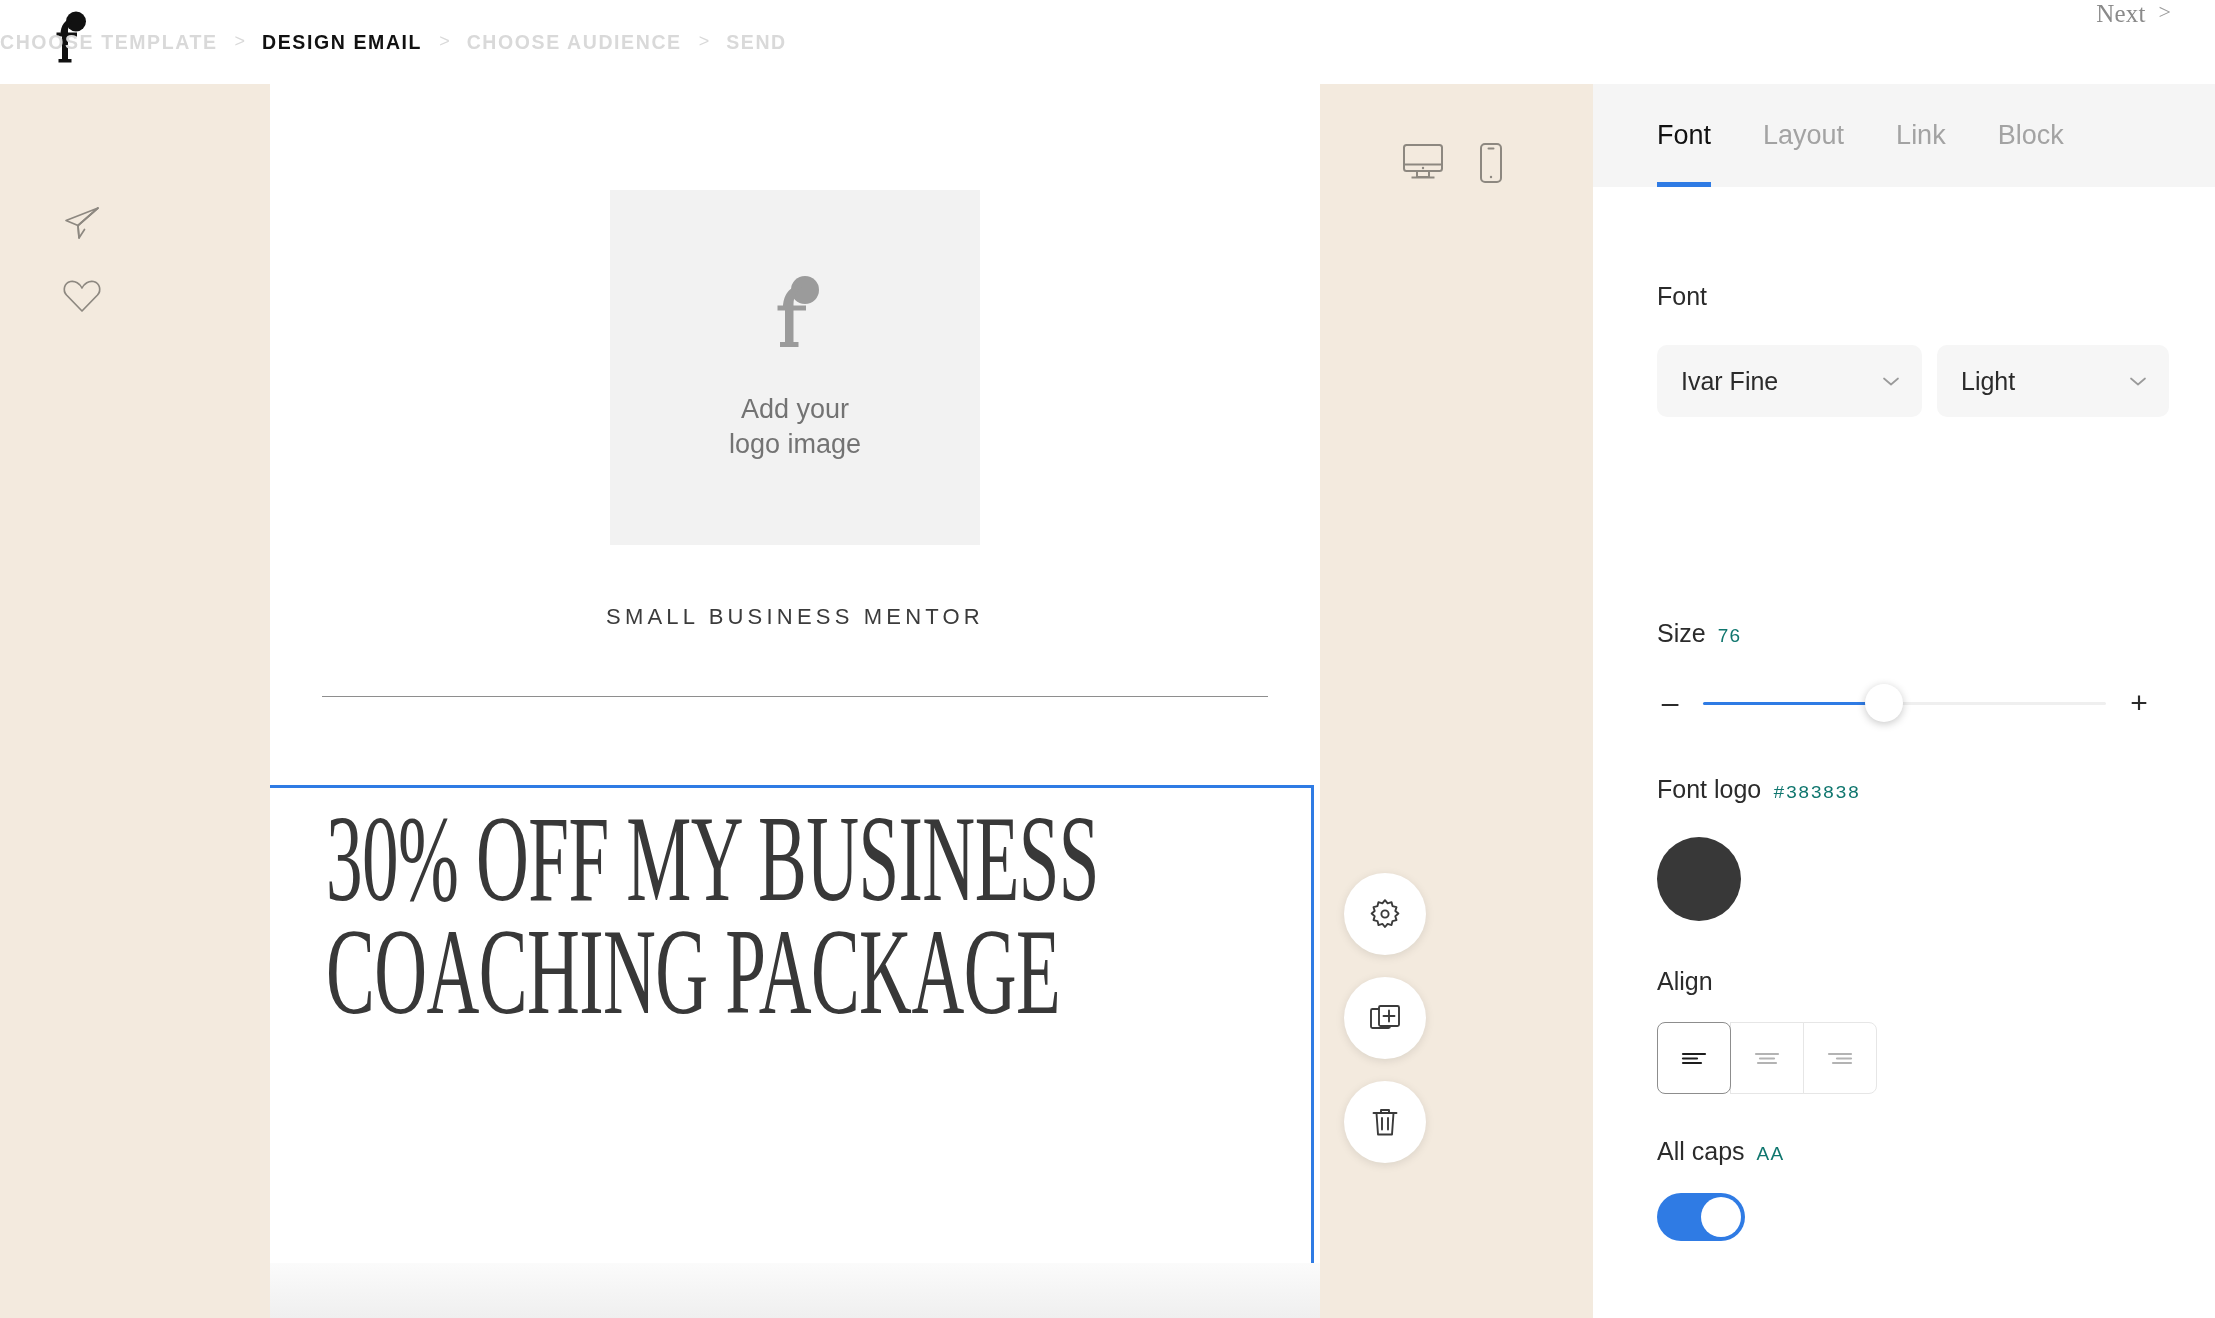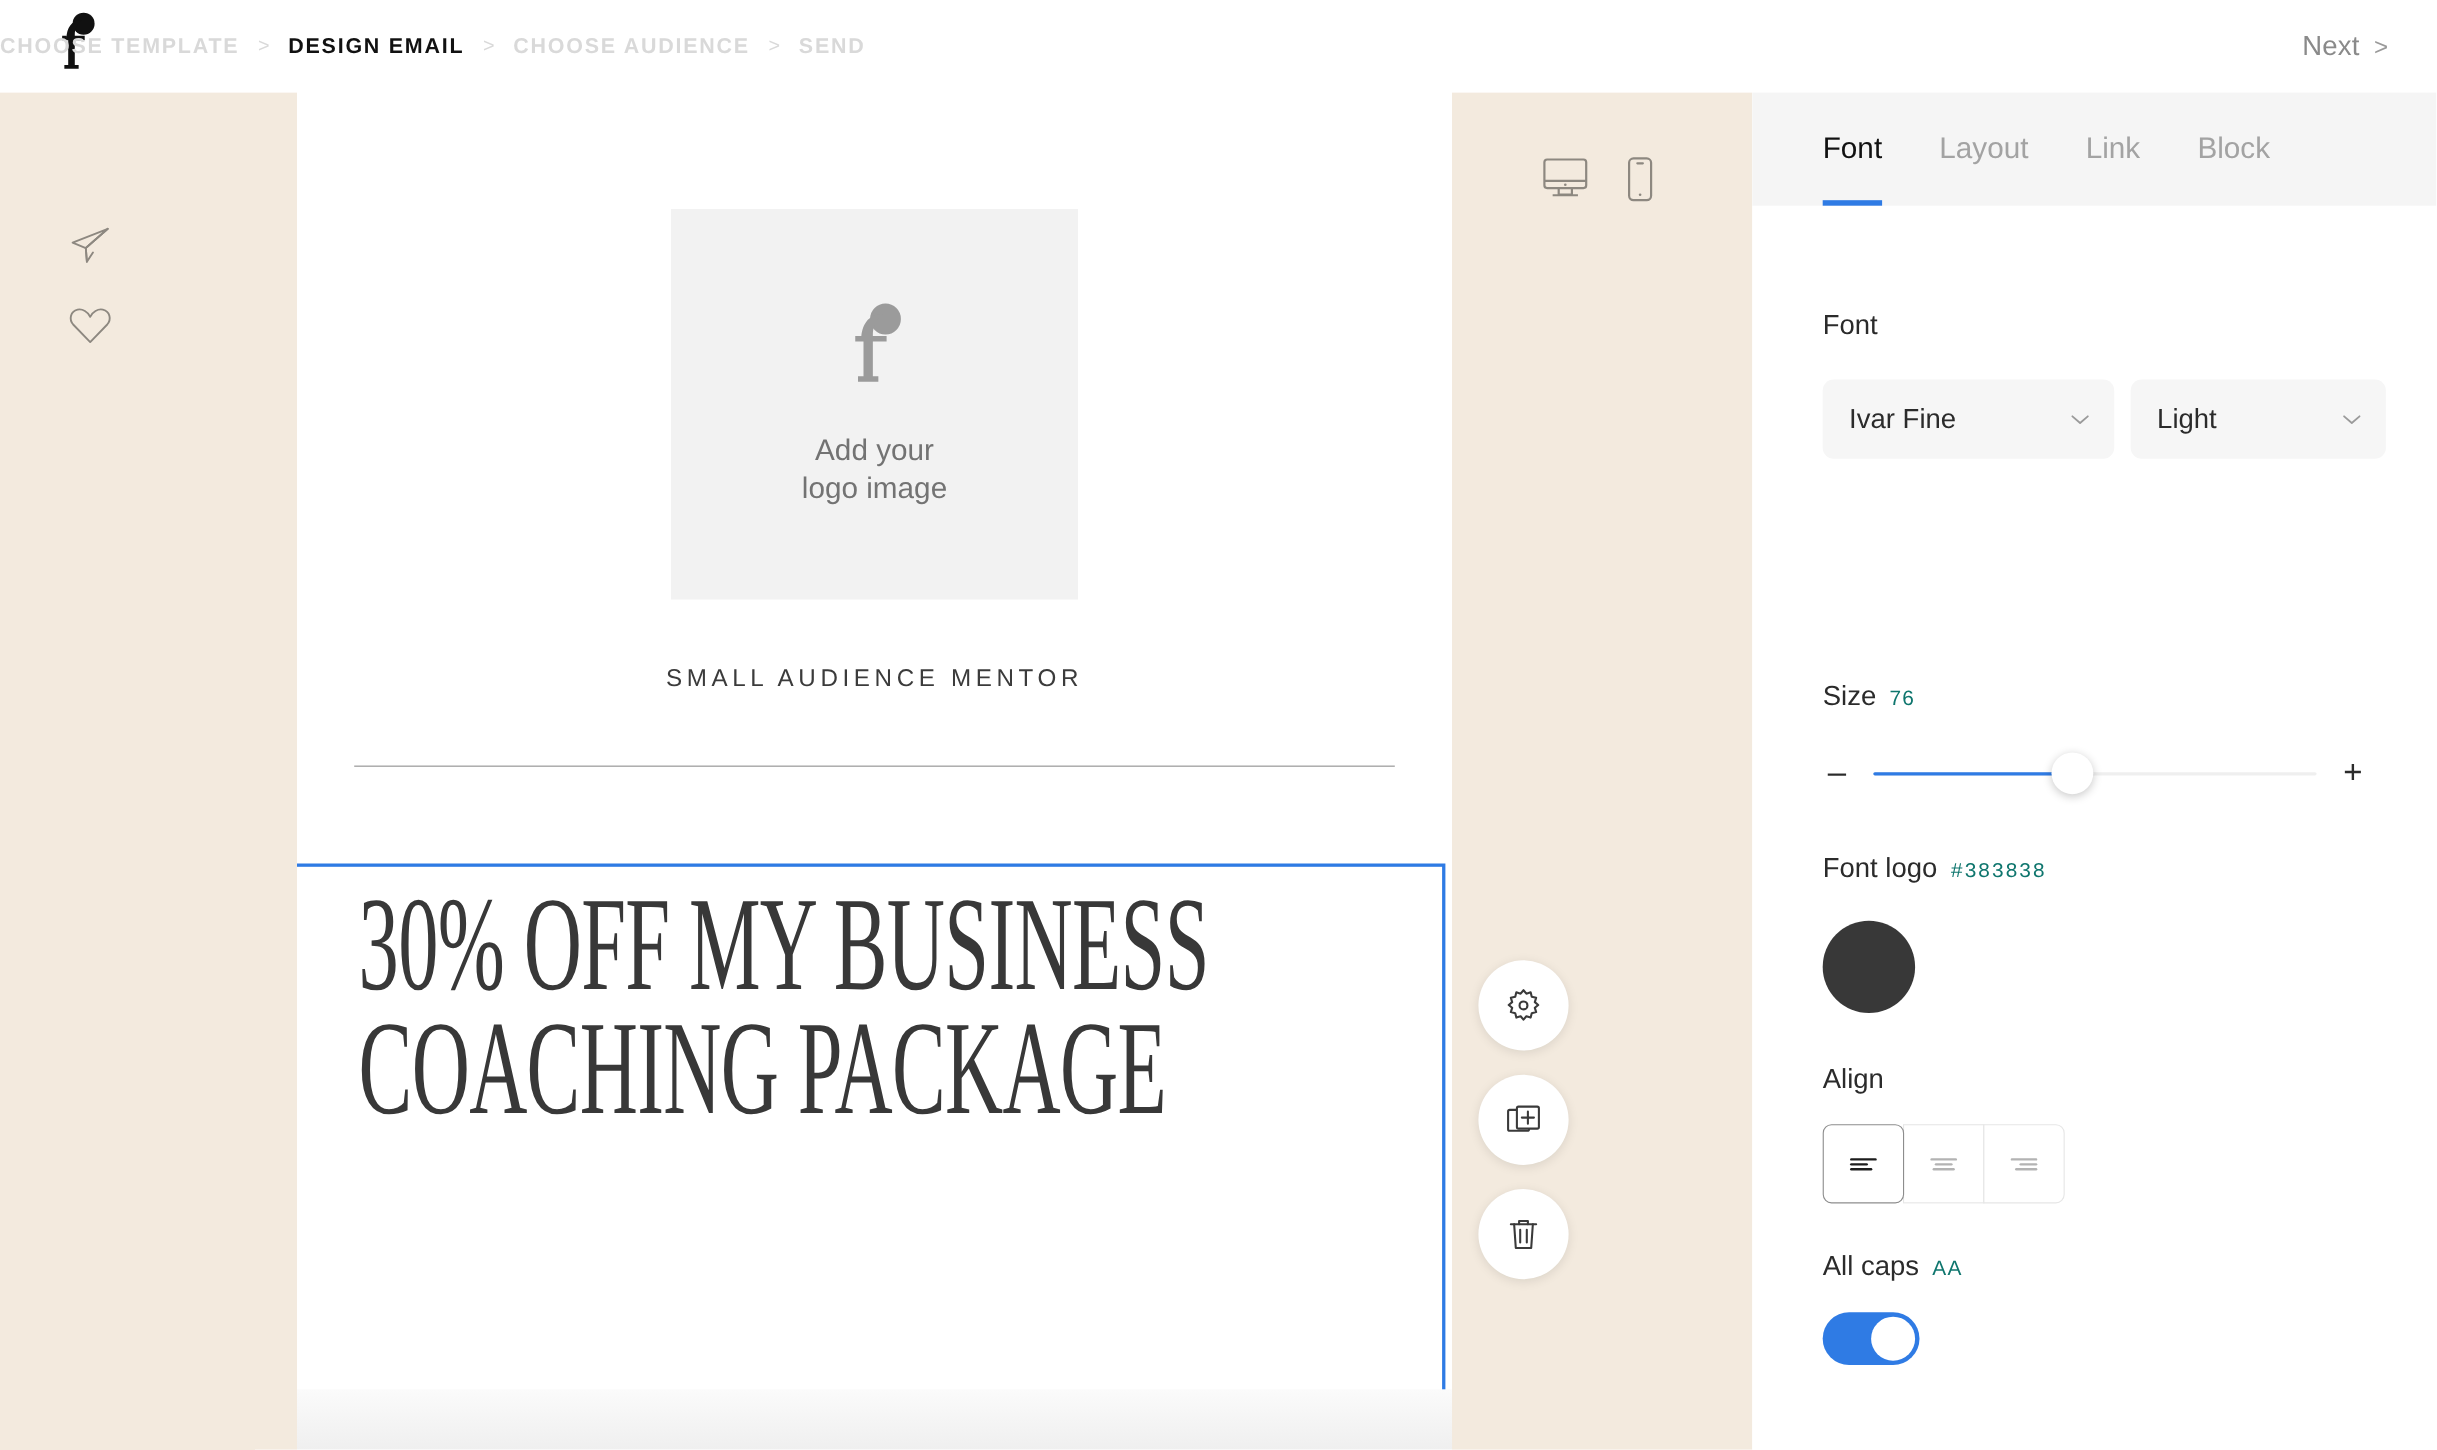--- a/index.html
+++ b/index.html
@@ -29,21 +29,21 @@
     font-size:19.5px; letter-spacing:1.6px; font-weight:700;
     color:#d9d9d9; text-transform:uppercase; white-space:nowrap;
   }
   .crumb.active { color:#111111; }
   .crumb-sep {
     font-size:18px; color:#d9d9d9; font-weight:400;
     margin:0 17px; position:relative; top:-1px;
   }
   #next-button {
     position:absolute; right:44px; top:0; height:84px;
-    display:flex; align-items:center; gap:13px; cursor:pointer;
+    display:flex; align-items:flex-start; gap:13px; cursor:pointer;font-family:Liberation Serif, serif;
   }
   #next-label { font-size:25px; color:#8a8a8a; font-weight:400; letter-spacing:.2px; }
   #next-chev { font-size:22px; color:#9a9a9a; line-height:1; position:relative; top:1px; }
 
   
   #left-rail {
     position:absolute; left:0; top:84px; width:270px; height:1234px;
     background:#f3eade;
   }
   .rail-icon {
@@ -261,21 +261,21 @@
           <circle cx="41" cy="16" r="14" fill="#9b9b9b"></circle>
           <path d="M19 34 C19 21 26.5 10.5 38.5 12 C32.5 17 29.5 23 29.5 30 L29.5 31.5 L42 31.5 L42 36.5 L29.5 36.5 L29.5 68 L34.5 68 L34.5 73 L16 73 L16 68 L21 68 L21 36.5 L13.5 36.5 L13.5 31.5 L19 31.5 Z" fill="#9b9b9b"></path>
         </svg>
       </div>
       <div id="logo-caption">
         <div>Add your</div>
         <div>logo image</div>
       </div>
     </div>
 
-    <div id="brand-name">SMALL AUDIENCE MENTOR</div>
+    <div id="brand-name">SMALL BUSINESS MENTOR</div>
 
     <div id="email-divider"></div>
 
     <div id="headline-block">
       <div id="headline-text">30% off my business coaching package</div>
     </div>
 
     <div id="canvas-footer"></div>
   </div>
 

